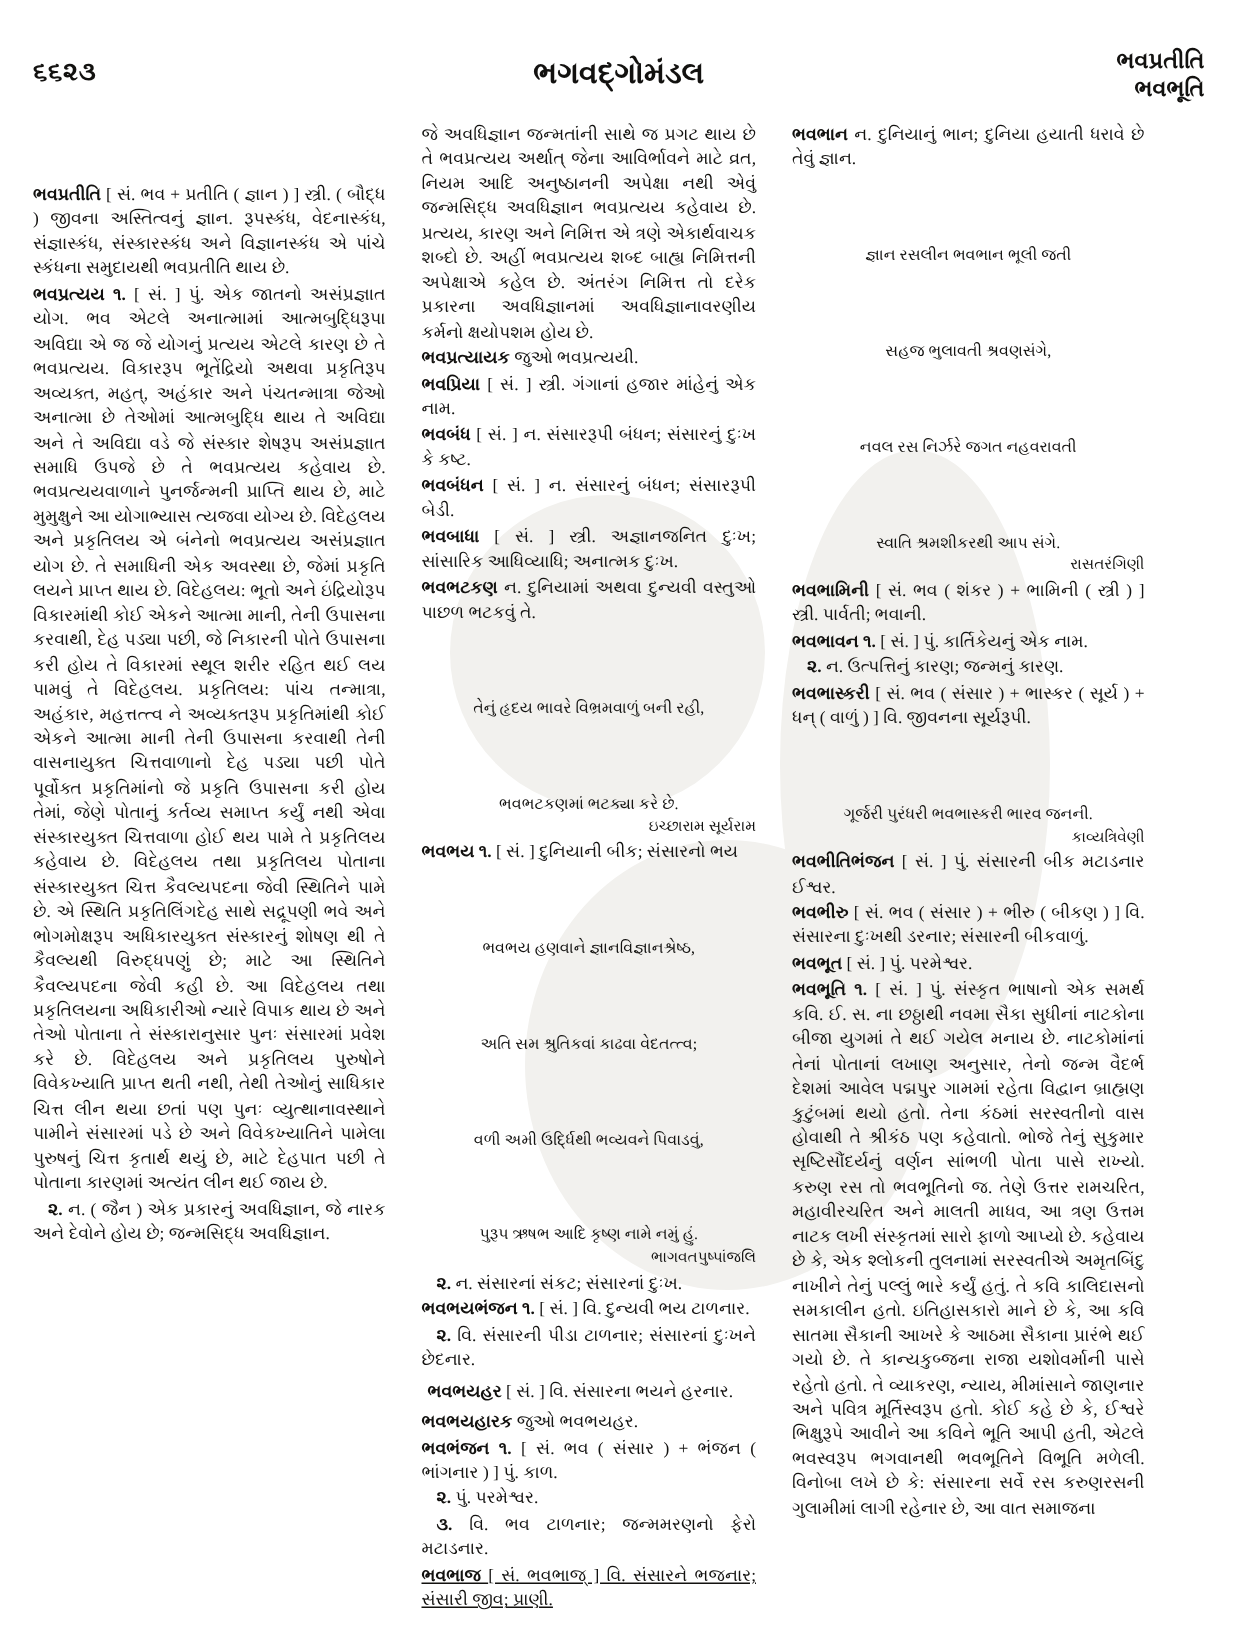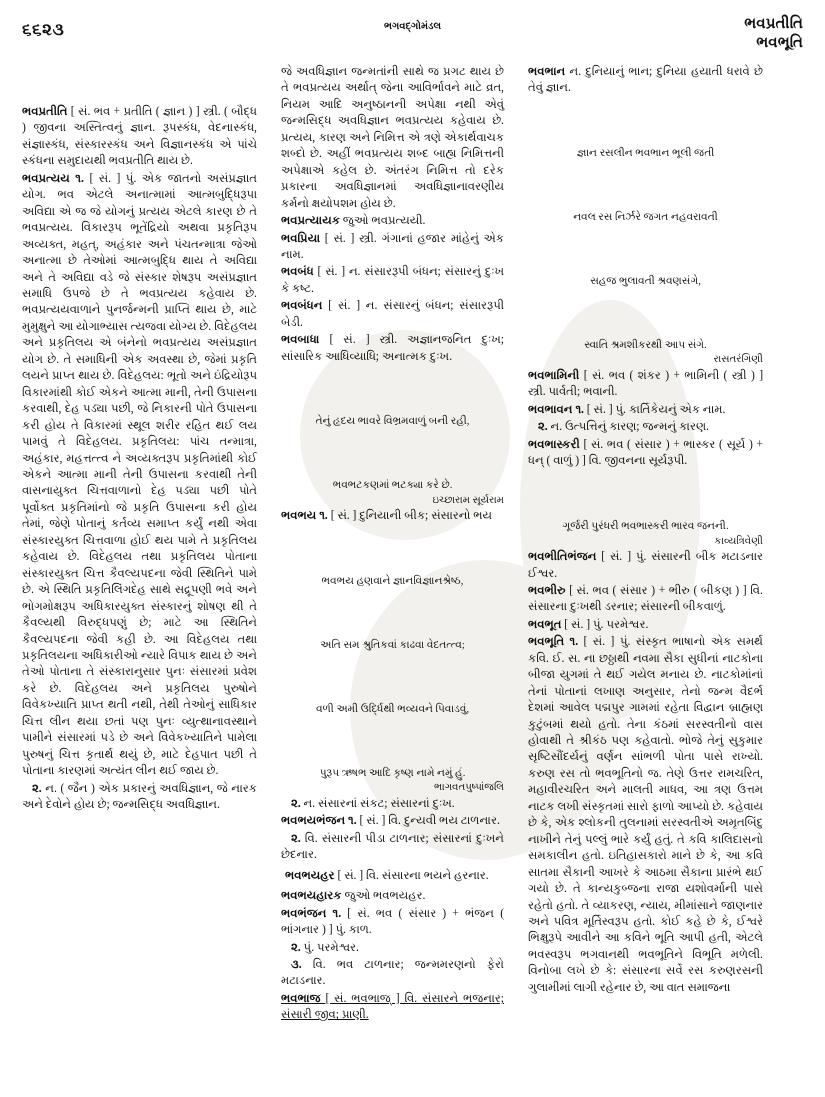--- a/index.html
+++ b/index.html
@@ -18,38 +18,38 @@
     pointer-events:none;z-index:0;
   }
   .wm-circle{
     position:absolute;border-radius:50%;
     background:#f2f1ee;
   }
   .page{
     position:relative;z-index:2;
     width:825px;height:915px;
     box-sizing:border-box;
-    padding:14px 22px 10px 22px;
+    padding:32px 22px 10px 22px;
   }
   
   .runhead{
     display:flex;
     align-items:flex-start;
     justify-content:space-between;
     height:46px;
     margin-bottom:4px;
   }
   .runhead-left{
     font-size:17px;font-weight:bold;
     letter-spacing:.5px;
     padding-top:6px;
     min-width:120px;
   }
   .runhead-center{
-    font-size:10px;font-weight:bold;
+    font-size:20px;font-weight:bold;
     padding-top:6px;
     text-align:center;
     flex:1;
   }
   .runhead-right{
     font-size:15px;font-weight:bold;
     text-align:right;
     line-height:1.25;
     min-width:120px;
   }
@@ -134,20 +134,21 @@
         <div class="entry">
           <p style="margin: 0px;"><span class="hw">ભવબંધ </span><span>[ સં. ] ન. સંસારરૂપી બંધન; સંસારનું દુઃખ કે કષ્ટ.</span></p>
         </div>
         <div class="entry">
           <p style="margin: 0px;"><span class="hw">ભવબંધન </span><span>[ સં. ] ન. સંસારનું બંધન; સંસારરૂપી બેડી.</span></p>
         </div>
         <div class="entry">
           <p style="margin: 0px;"><span class="hw">ભવબાધા </span><span>[ સં. ] સ્ત્રી. અજ્ઞાનજનિત દુઃખ; સાંસારિક આધિવ્યાધિ; અનાત્મક દુઃખ.</span></p>
         </div>
         <div class="entry">
+          <p style="margin: 0px;"><span class="hw">ભવભટકણ </span><span>ન. દુનિયામાં અથવા દુન્યવી વસ્તુઓ પાછળ ભટકવું તે.</span></p>
           <div class="quote">
             <span class="quote-line">તેનું હૃદય ભાવરે વિભ્રમવાળું બની રહી,</span>
             <span class="quote-line">ભવભટકણમાં ભટક્યા કરે છે.</span>
           </div>
           <div class="src">ઇચ્છારામ સૂર્યરામ</div>
         </div>
         <div class="entry">
           <p style="margin: 0px;"><span class="hw">ભવભય </span><span class="b">૧. </span><span>[ સં. ] દુનિયાની બીક; સંસારનો ભય</span></p>
           <div class="quote">
             <span class="quote-line">ભવભય હણવાને જ્ઞાનવિજ્ઞાનશ્રેષ્ઠ,</span>
@@ -183,22 +184,22 @@
         </div>
         <div class="entry">
           <p style="margin: 0px; text-decoration: underline;"><span class="hw">ભવભાજ </span><span>[ સં. ભવભાજ્ ] વિ. સંસારને ભજનાર; સંસારી જીવ; પ્રાણી.</span></p>
         </div>
       </div>
     <div class="col c3" id="col2">
         <div class="entry">
           <p style="margin: 0px;"><span class="hw">ભવભાન </span><span>ન. દુનિયાનું ભાન; દુનિયા હયાતી ધરાવે છે તેવું જ્ઞાન.</span></p>
           <div class="quote">
             <span class="quote-line">જ્ઞાન રસલીન ભવભાન ભૂલી જતી</span>
+            <span class="quote-line">સહજ ભુલાવતી શ્રવણસંગે,</span>
             <span class="quote-line">નવલ રસ નિર્ઝરે જગત નહવરાવતી</span>
-            <span class="quote-line">સહજ ભુલાવતી શ્રવણસંગે,</span>
             <span class="quote-line">સ્વાતિ શ્રમશીકરથી આપ સંગે.</span>
           </div>
           <div class="src">રાસતરંગિણી</div>
         </div>
         <div class="entry">
           <p style="margin: 0px;"><span class="hw">ભવભામિની </span><span>[ સં. ભવ ( શંકર ) + ભામિની ( સ્ત્રી ) ] સ્ત્રી. પાર્વતી; ભવાની.</span></p>
         </div>
         <div class="entry">
           <p style="margin: 0px;"><span class="hw">ભવભાવન </span><span class="b">૧. </span><span>[ સં. ] પું. કાર્તિકેયનું એક નામ.</span></p>
         </div>

